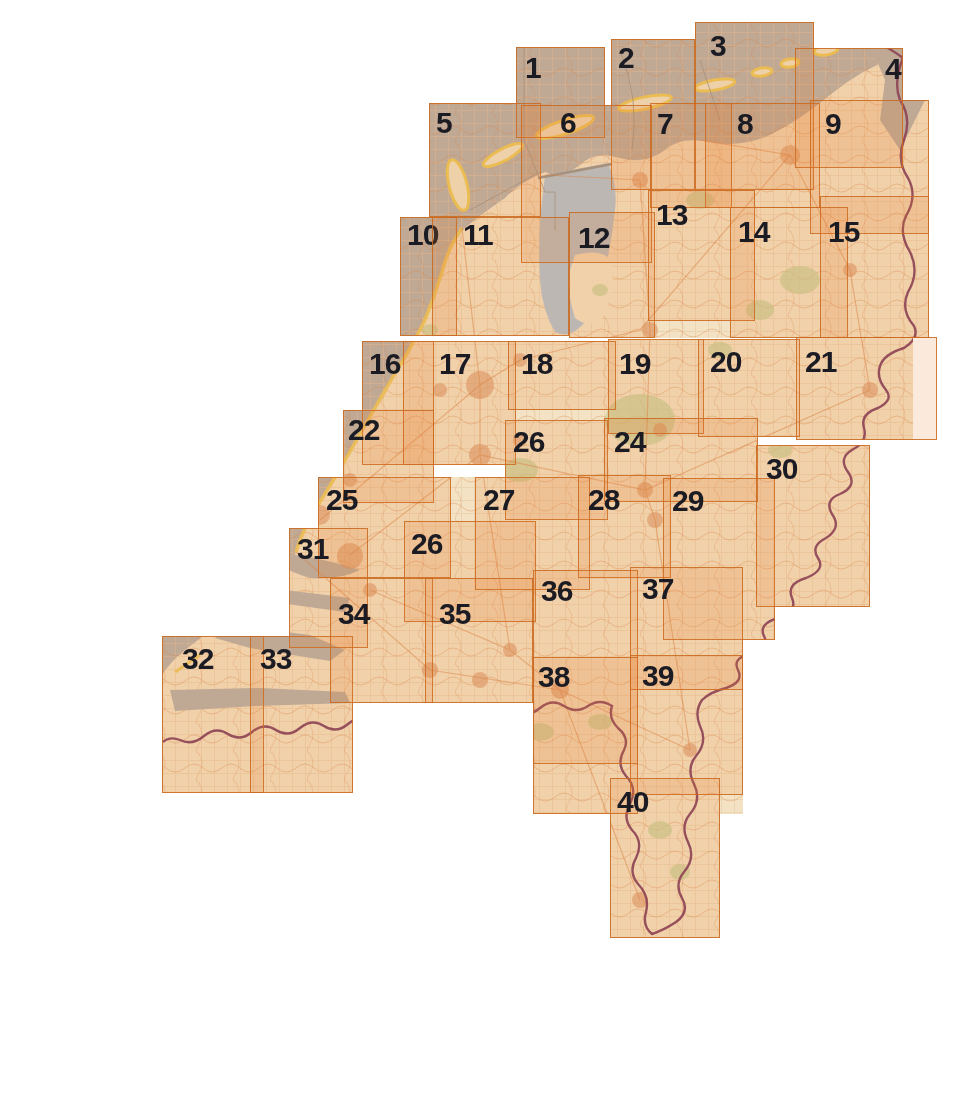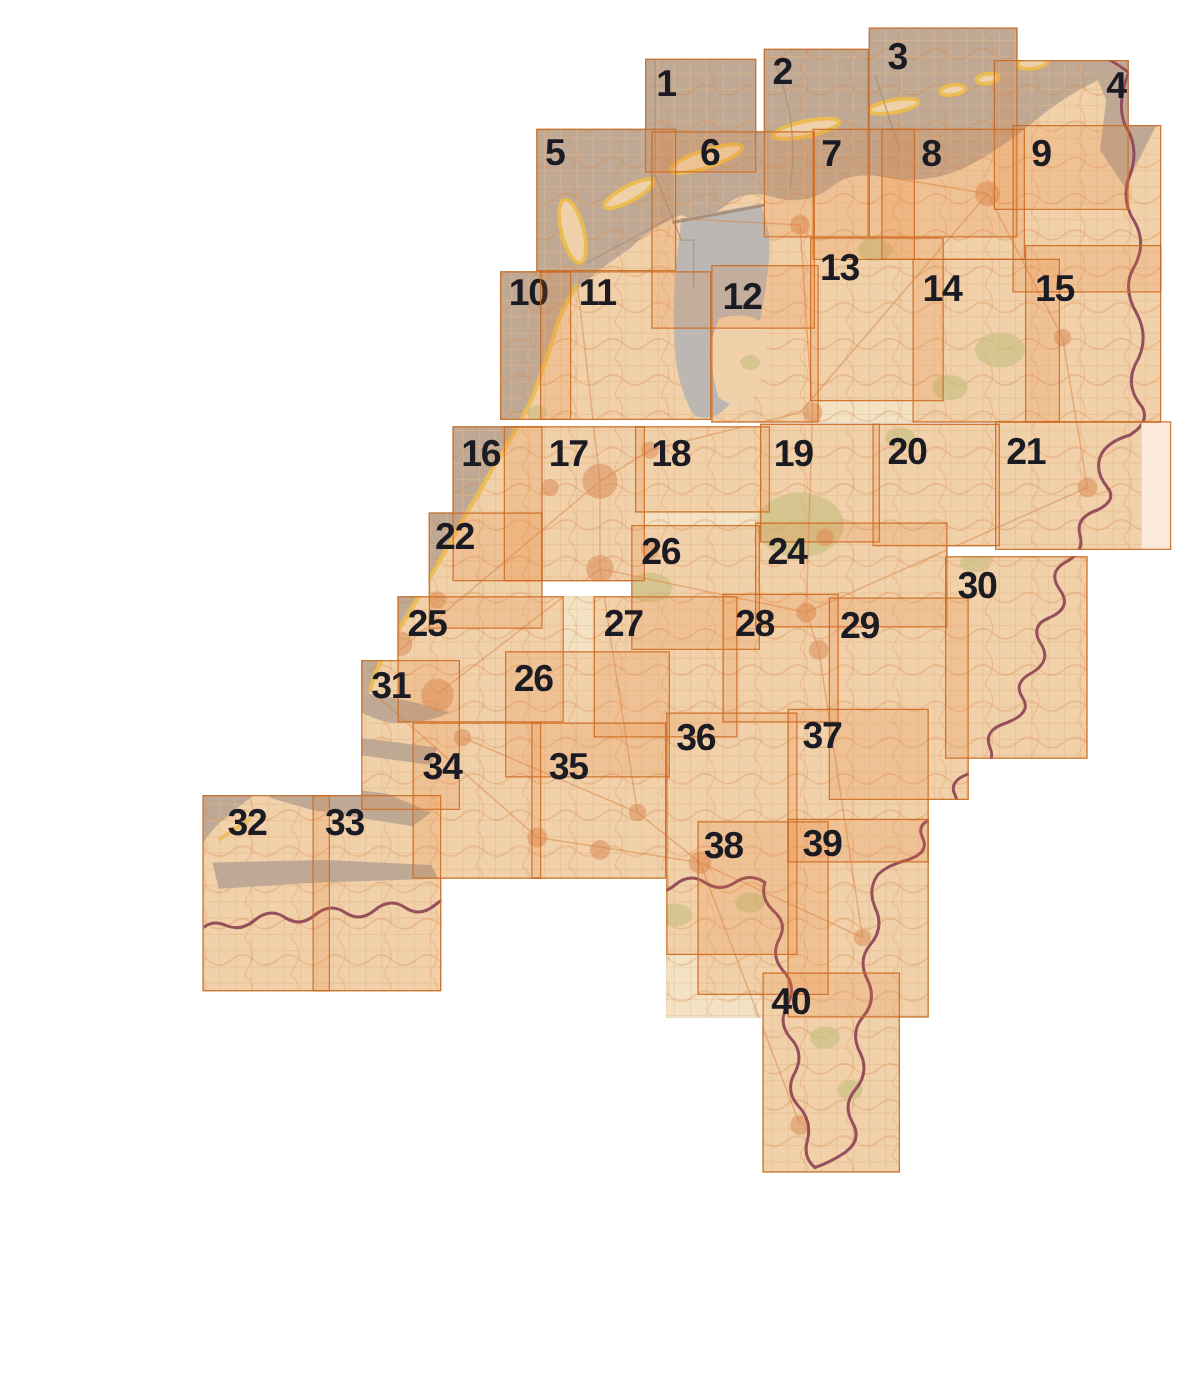--- a/index.html
+++ b/index.html
@@ -304,24 +304,24 @@
       </div>
       <div class="sheet" style="left: 425px; top: 578px; width: 108px; height: 125px;">
         <span class="num" style="left: 13px; top: 20px;">35</span>
       </div>
       <div class="sheet" style="left: 533px; top: 570px; width: 105px; height: 194px;">
         <span class="num" style="left: 7px; top: 5px;">36</span>
       </div>
       <div class="sheet" style="left: 630px; top: 567px; width: 113px; height: 123px;">
         <span class="num" style="left: 11px; top: 6px;">37</span>
       </div>
-      <div class="sheet" style="left: 533px; top: 657px; width: 105px; height: 139px; margin-left: 25px;">
+      <div class="sheet" style="left: 533px; top: 657px; width: 105px; height: 157px;">
         <span class="num" style="left: 4px; top: 4px;">38</span>
       </div>
-      <div class="sheet" style="left: 630px; top: 655px; width: 113px; height: 159px;">
+      <div class="sheet" style="left: 630px; top: 655px; width: 113px; height: 140px;">
         <span class="num" style="left: 11px; top: 5px;">39</span>
       </div>
       <div class="sheet" style="left: 610px; top: 778px; width: 110px; height: 160px;">
         <span class="num" style="left: 6px; top: 8px;">40</span>
       </div>
     </div>
 
 </div>
 
 </body></html>

